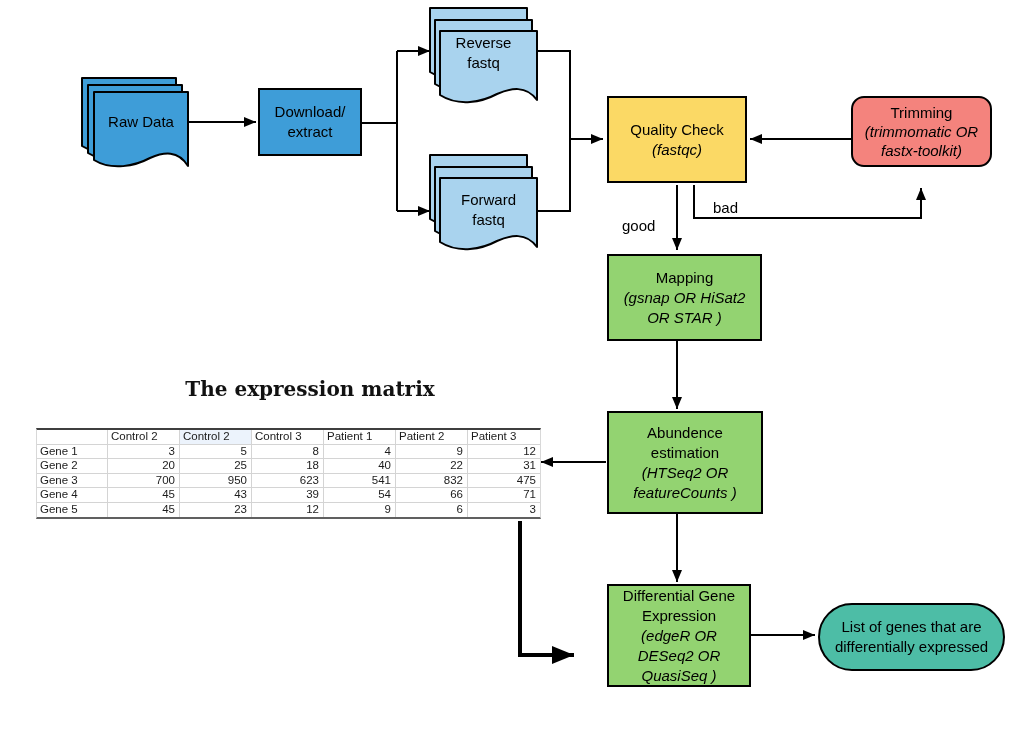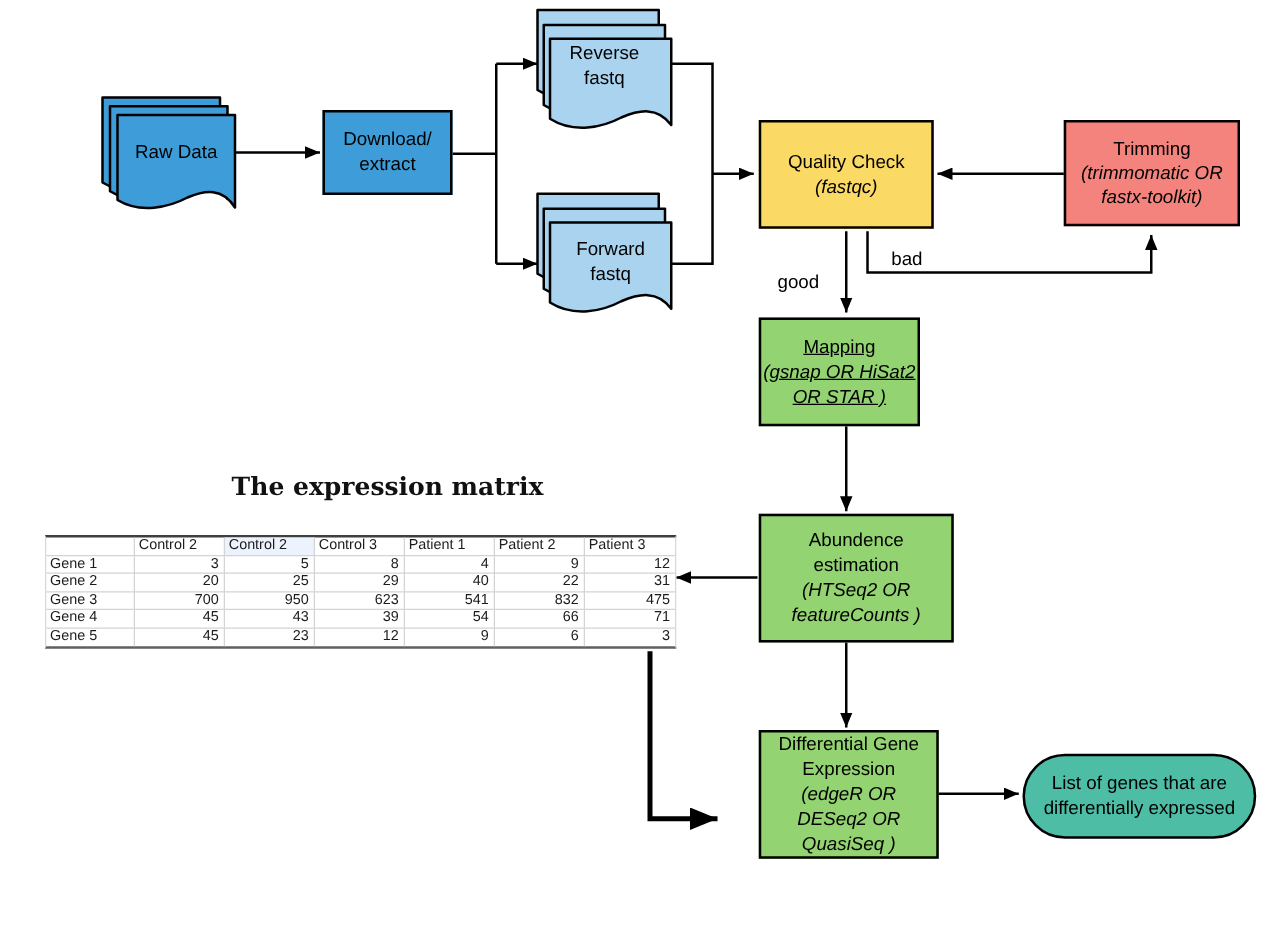--- a/index.html
+++ b/index.html
@@ -10,22 +10,22 @@
   svg.edges path{stroke:#000;fill:none;stroke-width:2;}
   svg.edges path.bold{stroke-width:4;}
 
   .node{position:absolute;display:flex;flex-direction:column;align-items:center;
         justify-content:center;text-align:center;font-size:15px;line-height:20px;}
   .rect{border:2px solid #000;}
   .it{font-style:italic;}
 
   .n-download{left:258px;top:88px;width:104px;height:68px;background:var(--blue,#3e9dd8);}
   .n-qc{left:607px;top:96px;width:140px;height:87px;background:var(--yellow,#fbd965);}
-  .n-trim{left:851px;top:96px;width:141px;height:85px;background:var(--salmon,#f4837d);line-height:19px;}
-  .n-map{left:607px;top:254px;width:129px;height:87px;background:var(--green,#93d371);text-decoration:underline;}
+  .n-trim{left:851px;top:96px;width:141px;height:71px;background:var(--salmon,#f4837d);line-height:19px;border-radius:13px;}
+  .n-map{left:607px;top:254px;width:155px;height:87px;background:var(--green,#93d371);}
   .n-abund{left:607px;top:411px;width:156px;height:103px;background:var(--green,#93d371);}
   .n-dge{left:607px;top:584px;width:144px;height:103px;background:var(--green,#93d371);}
   .n-result{left:818px;top:603px;width:187px;height:68px;background:var(--teal,#4dbda6);
             border:2px solid #000;border-radius:34px;}
 
   .doc{position:absolute;}
   .doc svg{overflow:visible;display:block;}
   .doc path{stroke:#000;stroke-width:2;stroke-linejoin:round;}
   .doc-raw{left:82px;top:78px;width:106px;height:94px;}
   .doc-rev{left:430px;top:8px;width:107px;height:103px;}
@@ -198,21 +198,21 @@
     <div class="c num">3</div>
     <div class="c num">5</div>
     <div class="c num">8</div>
     <div class="c num">4</div>
     <div class="c num">9</div>
     <div class="c num">12</div>
 
     <div class="c">Gene 2</div>
     <div class="c num">20</div>
     <div class="c num">25</div>
-    <div class="c num">29</div>
+    <div class="c num">18</div>
     <div class="c num">40</div>
     <div class="c num">22</div>
     <div class="c num">31</div>
 
     <div class="c">Gene 3</div>
     <div class="c num">700</div>
     <div class="c num">950</div>
     <div class="c num">623</div>
     <div class="c num">541</div>
     <div class="c num">832</div>

